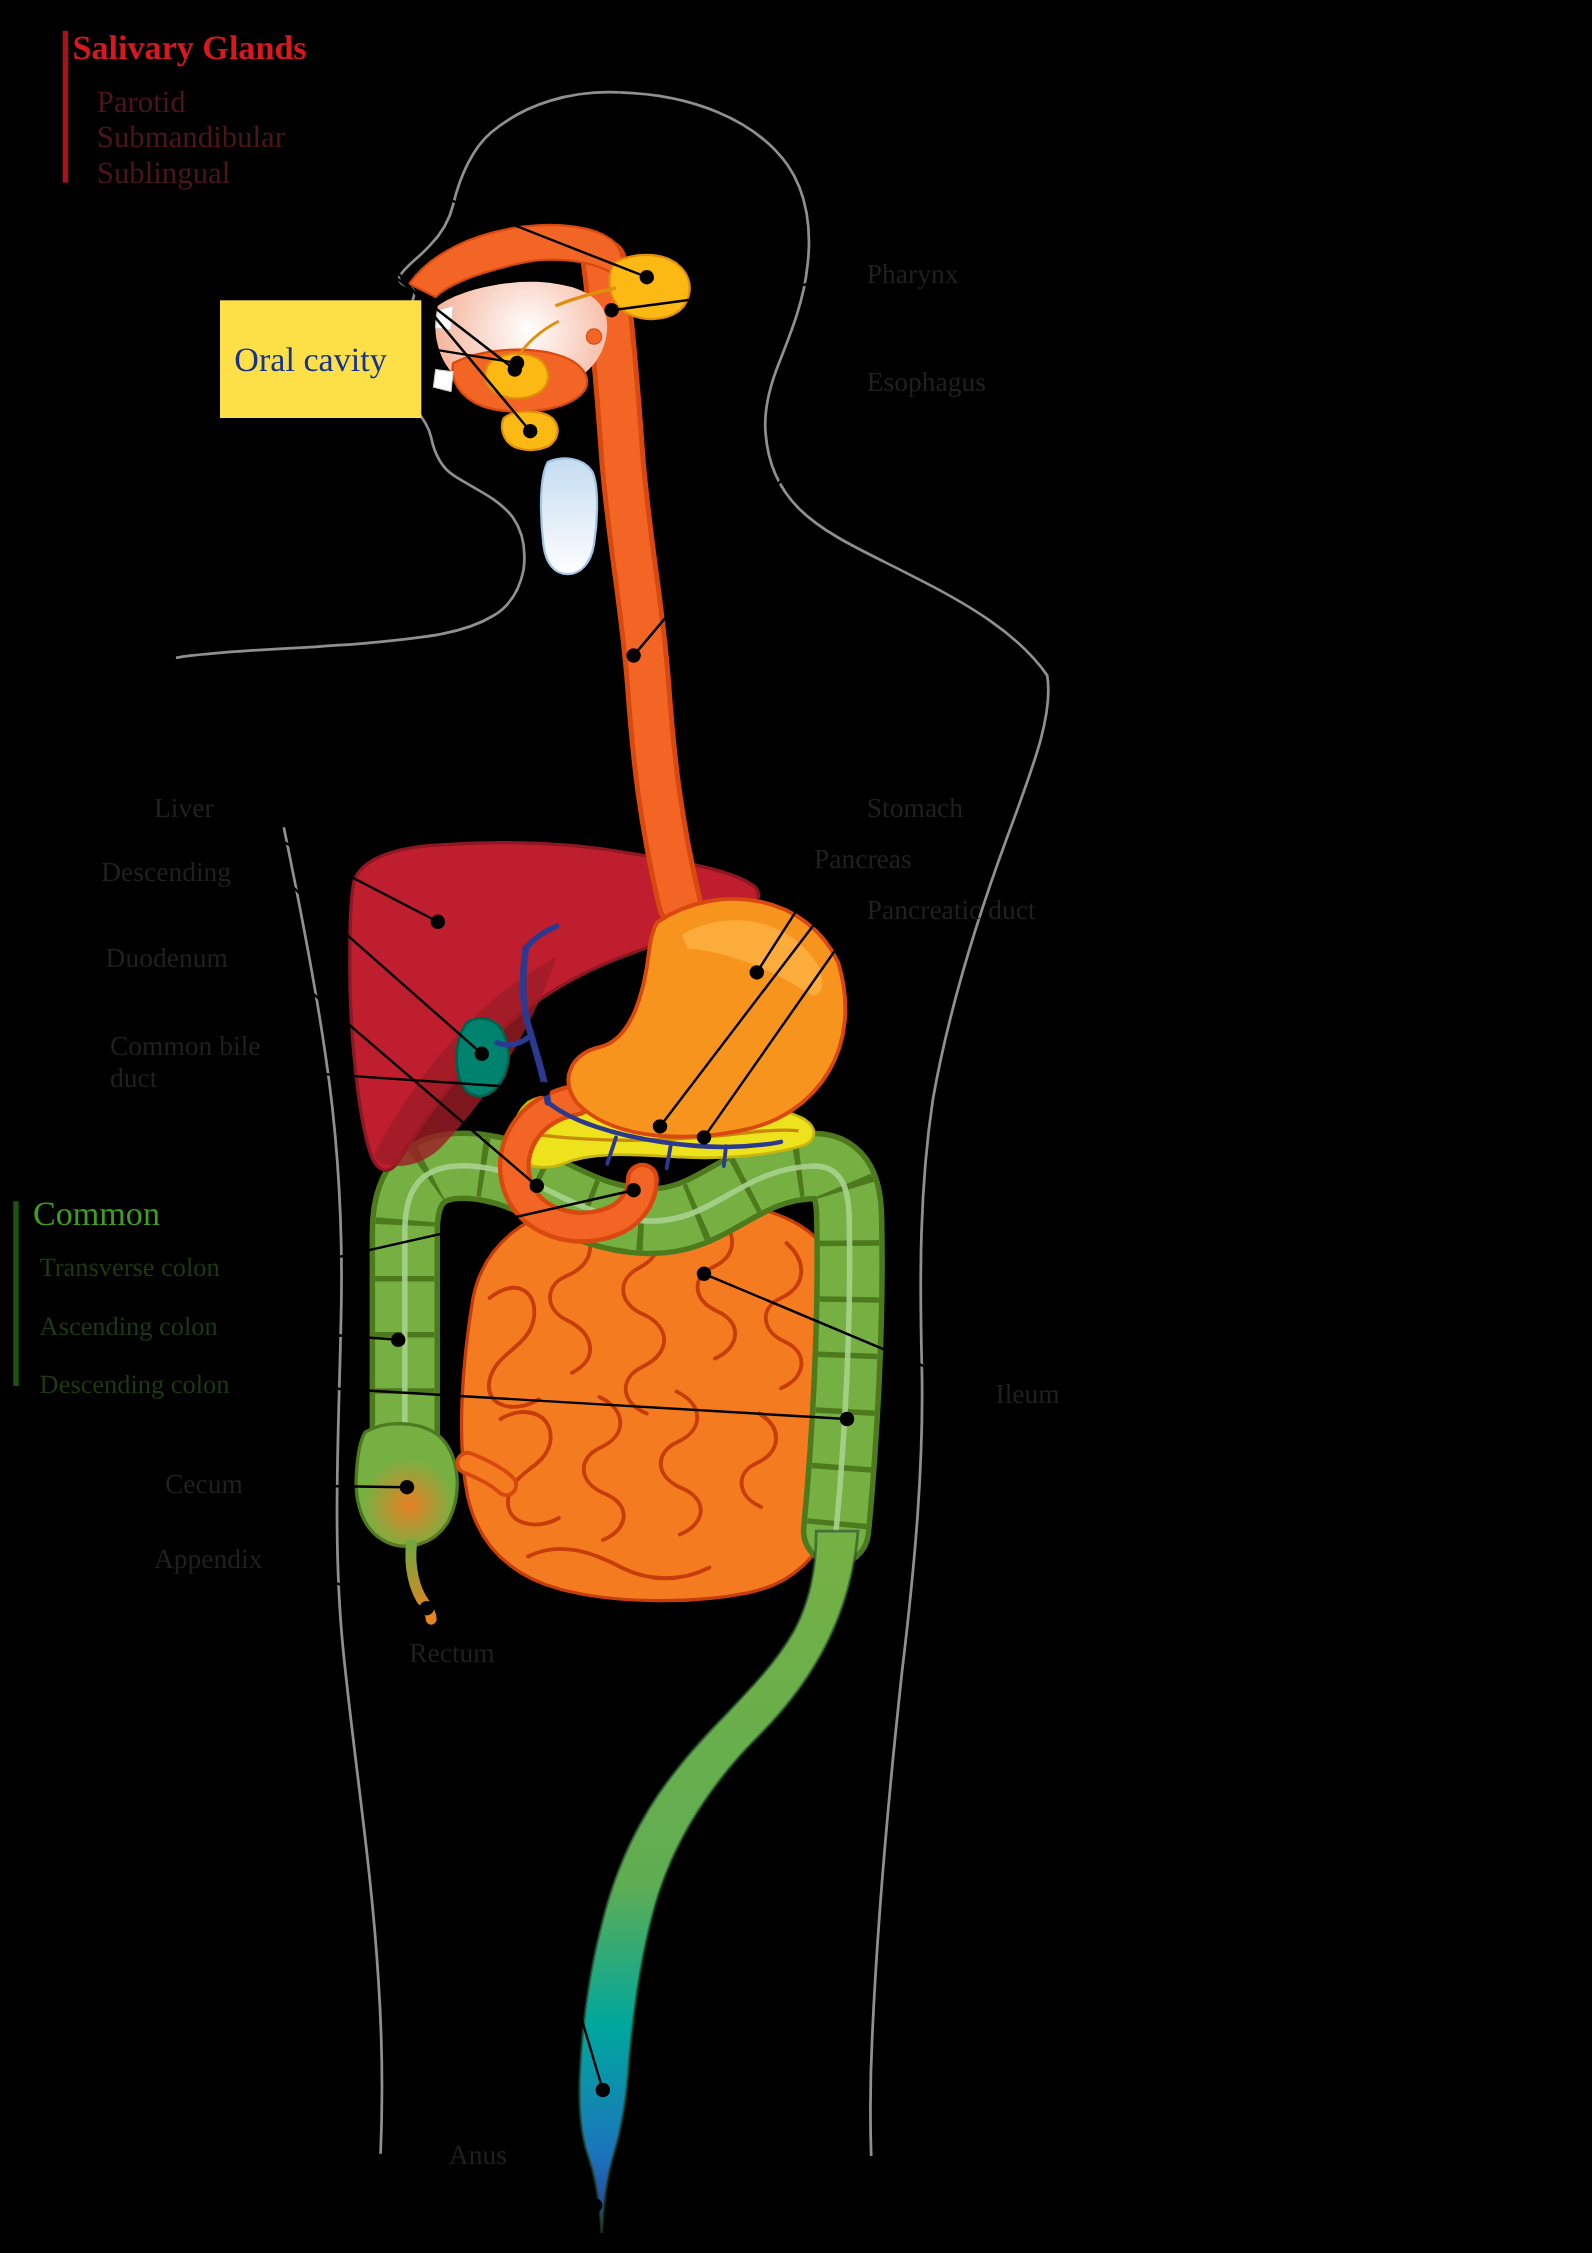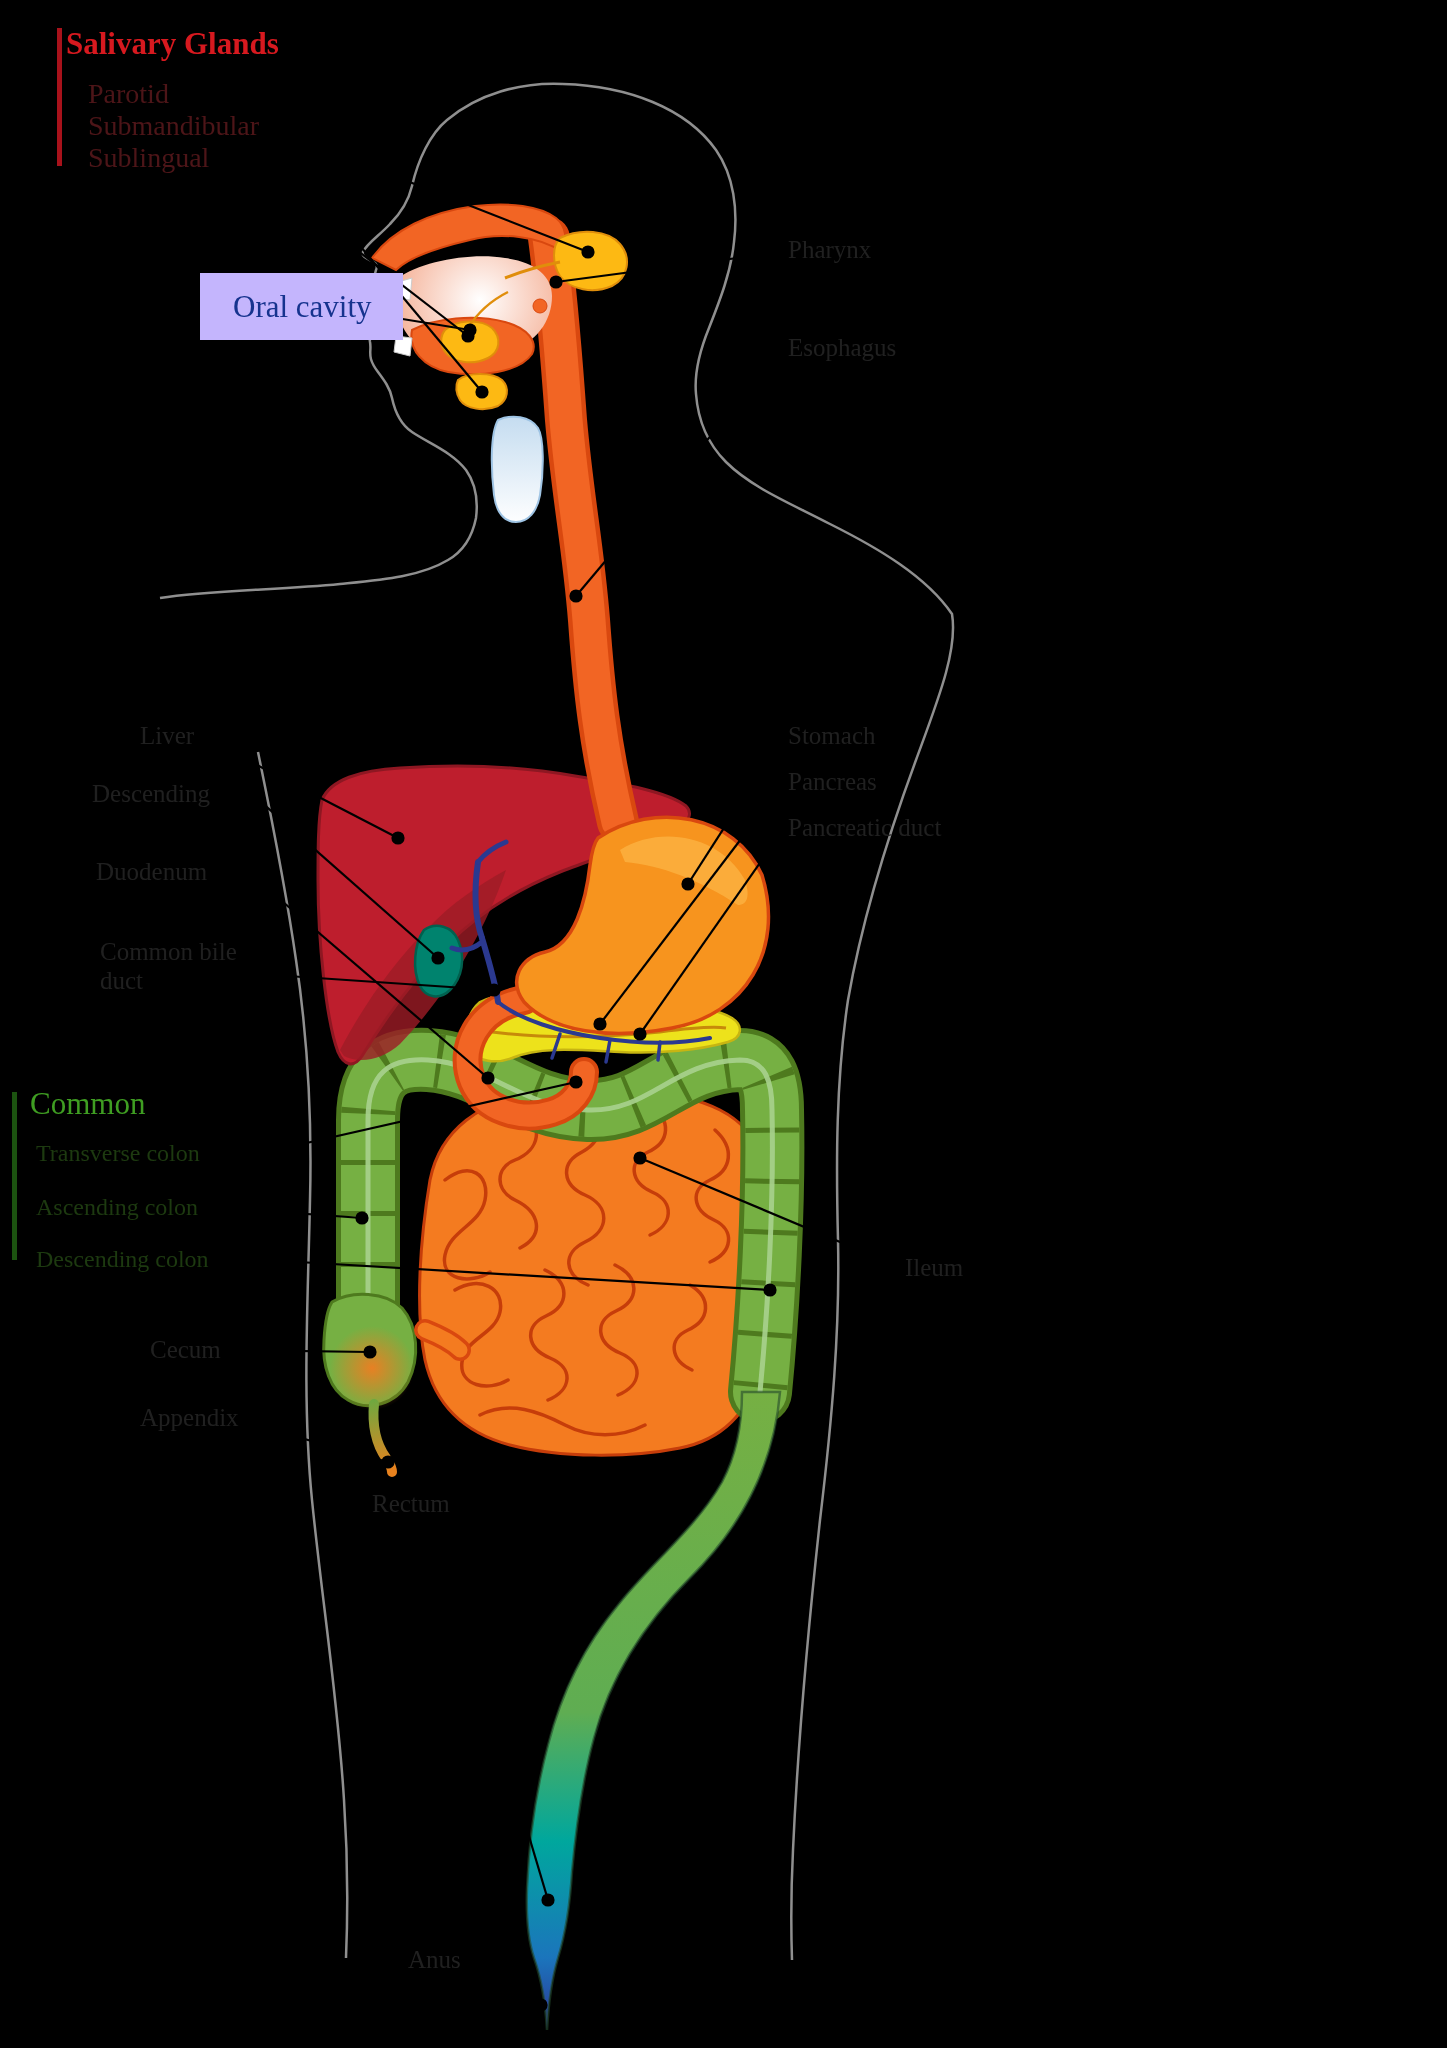--- a/index.html
+++ b/index.html
@@ -7,22 +7,22 @@
          font-family:Liberation Serif, serif;border-radius:16px;}
   #art{position:absolute;left:0;top:0;width:1447px;height:2048px;}
   .label{position:absolute;white-space:nowrap;line-height:1.15;}
   .hdr-red{color:#D7191F;font-size:31px;font-weight:bold;}
   .bar-red{position:absolute;left:57px;top:28px;width:5px;height:138px;background:#A8121B;}
   .sub-red{color:#4D1518;font-size:28px;}
   .hdr-green{color:#3F9E22;font-size:31px;}
   .bar-green{position:absolute;left:12px;top:1092px;width:5px;height:168px;background:#1C5310;}
   .sub-green{color:#1D3A10;font-size:24px;}
   .faint{color:#202020;font-size:25px;}
-  .oral-box{position:absolute;left:200px;top:273px;width:183px;height:67px;background:#c4b5fd;
-            display:flex;align-items:center;padding-left:20px;}
+  .oral-box{position:absolute;left:200px;top:273px;width:183px;height:107px;background:#fde047;
+            display:flex;align-items:center;}
   .oral-box span{color:#16338E;font-size:31px;padding-left:13px;}
   .wrap{white-space:normal;width:150px;}
 </style>
 </head>
 <body>
 
 <div id="stage">
 
   <svg id="art" viewBox="0 0 1447 2048">
     <defs>
@@ -205,21 +205,21 @@
 
   <span class="label faint" style="left:788px;top:236px;">Pharynx</span>
   <span class="label faint" style="left:788px;top:334px;">Esophagus</span>
 
   <span class="label faint" style="left:140px;top:722px;">Liver</span>
   <span class="label faint" style="left:92px;top:780px;">Descending</span>
   <span class="label faint" style="left:96px;top:858px;">Duodenum</span>
   <span class="label faint wrap" style="left:100px;top:938px;">Common bile duct</span>
 
   <span class="label faint" style="left:788px;top:722px;">Stomach</span>
-  <span class="label faint" style="left:788px;top:768px;text-align:center;">Pancreas</span>
+  <span class="label faint" style="left:740px;top:768px;text-align:center;">Pancreas</span>
   <span class="label faint" style="left:788px;top:814px;">Pancreatic duct</span>
 
   <div class="bar-green"></div>
   <span class="label hdr-green" style="left:30px;top:1086px;">Common</span>
   <span class="label sub-green" style="left:36px;top:1140px;">Transverse colon</span>
   <span class="label sub-green" style="left:36px;top:1194px;">Ascending colon</span>
   <span class="label sub-green" style="left:36px;top:1246px;">Descending colon</span>
 
   <span class="label faint" style="left:905px;top:1254px;">Ileum</span>
   <span class="label faint" style="left:150px;top:1336px;">Cecum</span>

